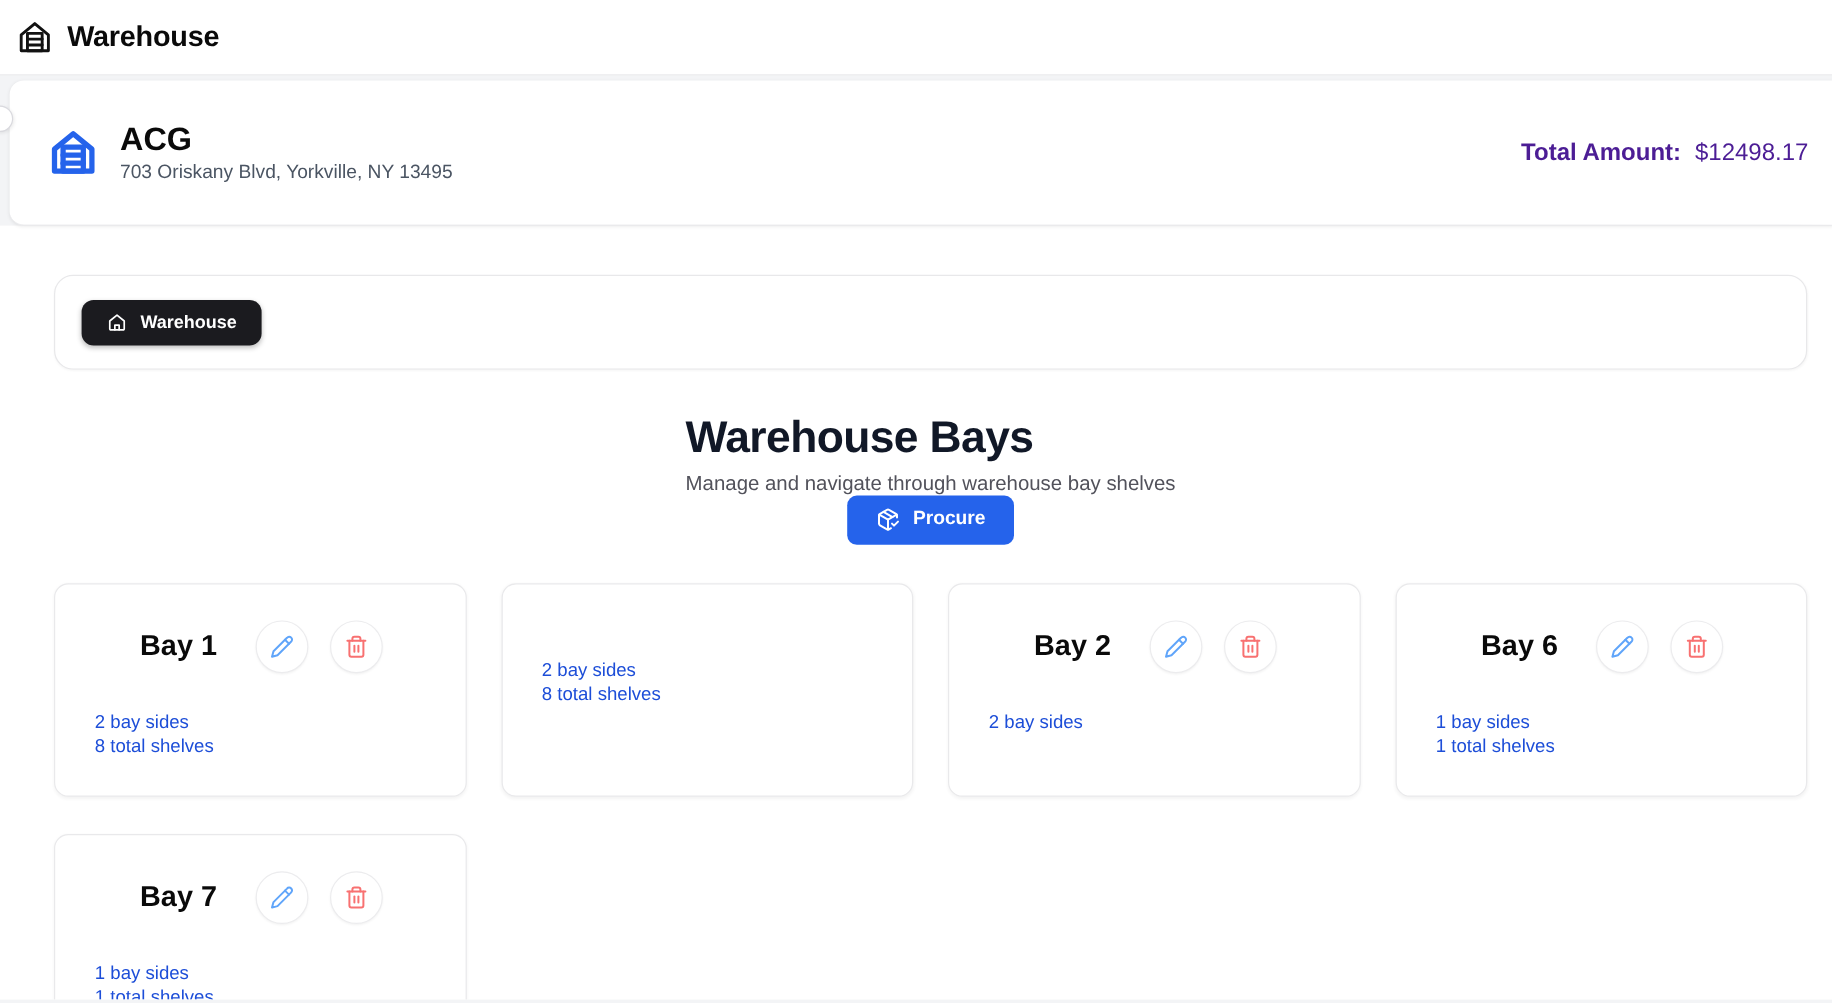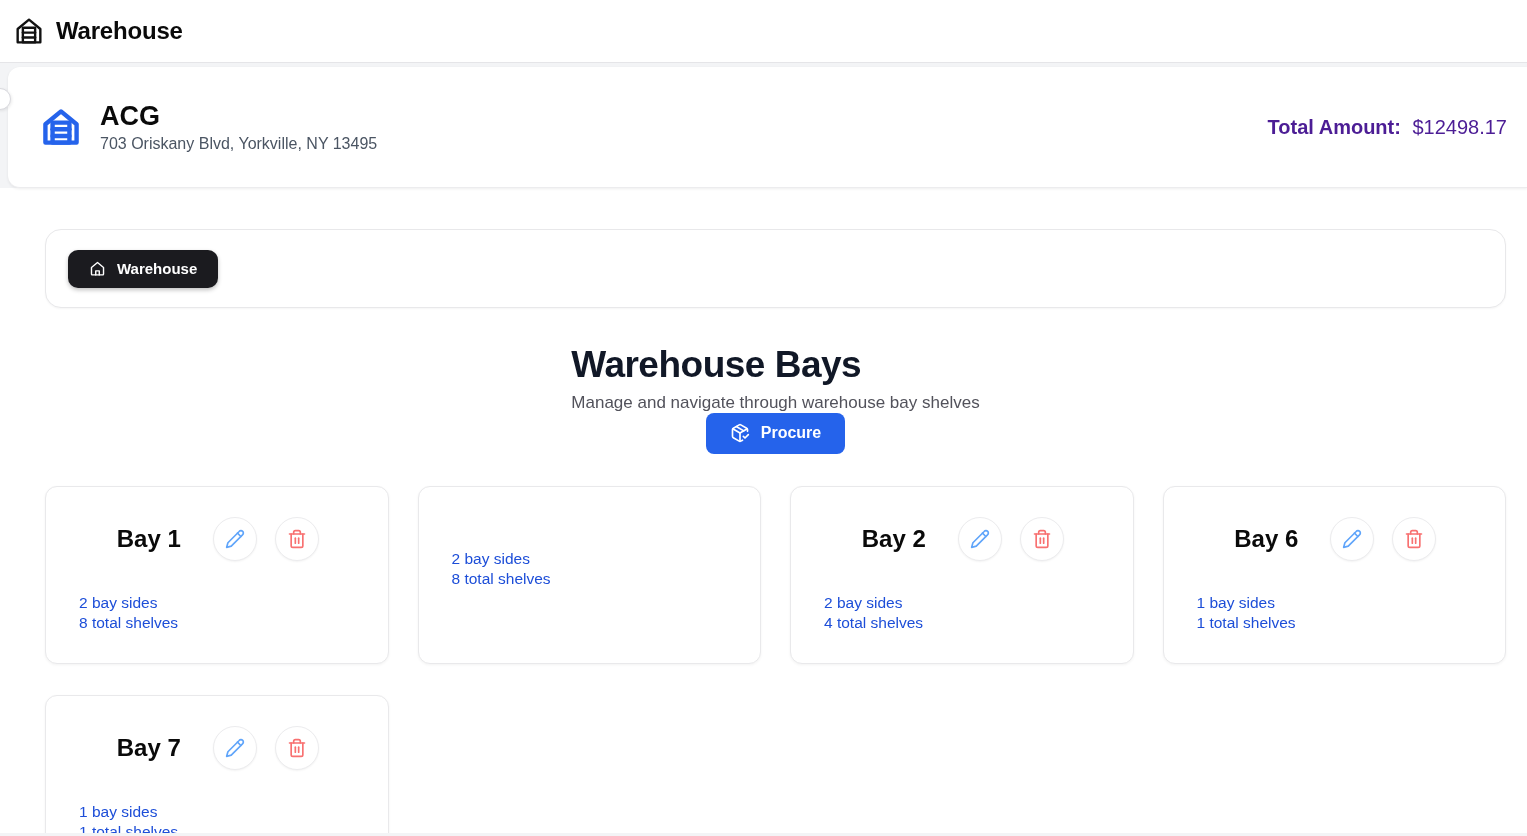--- a/index.html
+++ b/index.html
@@ -247,21 +247,20 @@
             <path d="M19 6v14a2 2 0 0 1-2 2H7a2 2 0 0 1-2-2V6"></path>
             <path d="M8 6V4a2 2 0 0 1 2-2h4a2 2 0 0 1 2 2v2"></path>
             <line x1="10" y1="11" x2="10" y2="17"></line>
             <line x1="14" y1="11" x2="14" y2="17"></line>
           </svg>
         </button>
       </div>
     </div>
     <div class="bay-stats">
       <div class="bay-sides">2 bay sides</div>
-      <div class="bay-shelves">4 total shelves</div>
     </div>
   </div>
 
   <div class="bay-card">
     <div class="bay-card-header">
       <h3 class="bay-title">Bay 6</h3>
       <div class="bay-actions">
         <button class="icon-btn">
           <svg class="icon-edit" viewBox="0 0 24 24" fill="none" stroke="currentColor" stroke-width="2" stroke-linecap="round" stroke-linejoin="round">
             <path d="M17 3a2.85 2.83 0 1 1 4 4L7.5 20.5 2 22l1.5-5.5Z"></path>

